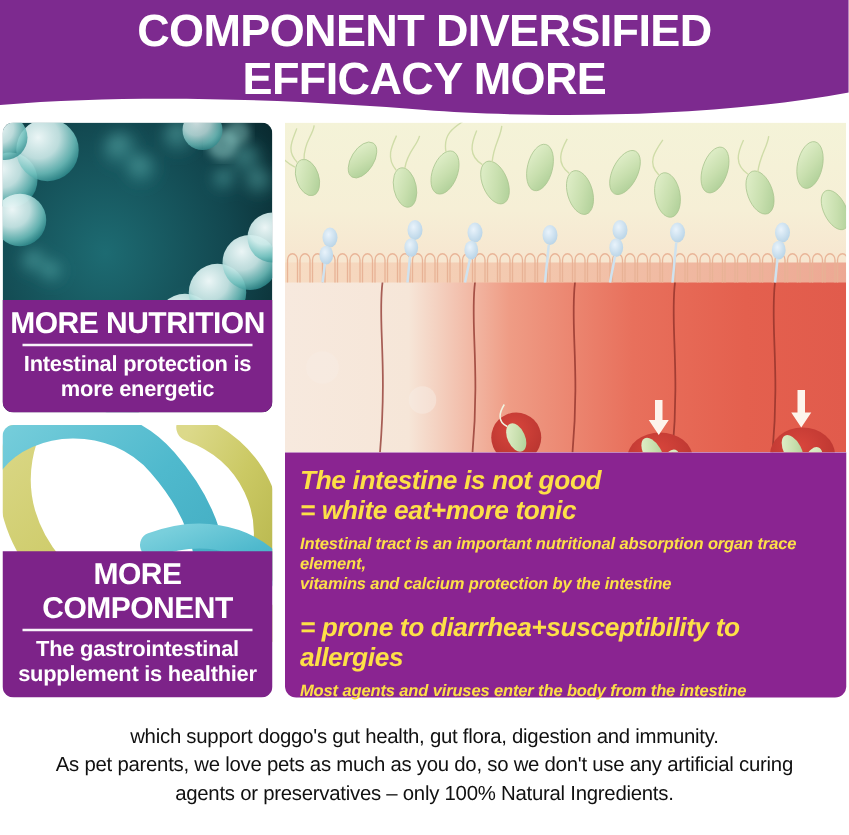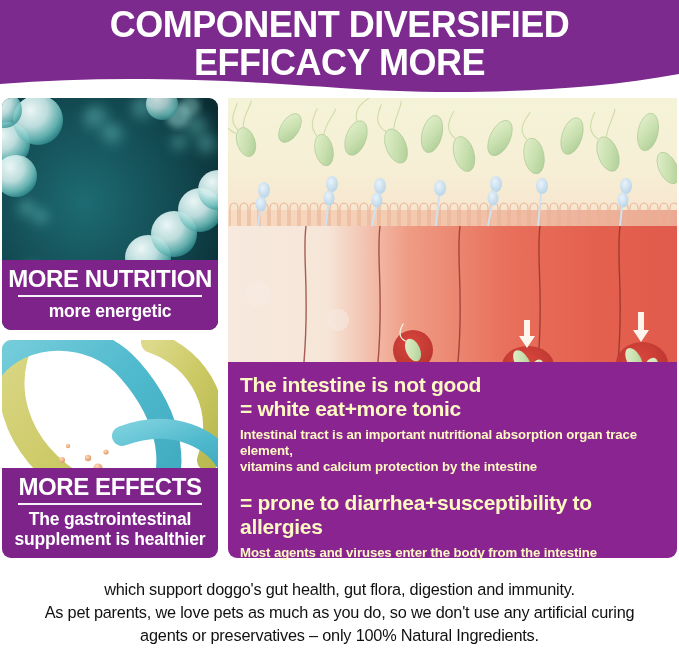--- a/index.html
+++ b/index.html
@@ -63,21 +63,22 @@
     position:absolute; left:228px; top:98px; width:449px; height:264px;
     overflow:hidden;
   }
 
   
   .info {
     position:absolute; left:228px; top:362px; width:449px; height:196px;
     background:#8a2491;
     border-radius:0 0 9px 9px;
     padding:11px 12px 8px 12px;
-    color:#fef9c3;
+    color:#fde047;
+    font-style:italic;
   }
   .info-head {
     font-weight:bold; font-size:21px; line-height:24px; letter-spacing:-0.3px;
   }
   .info-body {
     font-weight:bold; font-size:13.2px; line-height:16px; letter-spacing:-0.1px;
     margin-top:6px;
   }
   .info-block-2 { margin-top:16px; }
 
@@ -163,20 +164,21 @@
         <circle cx="172" cy="136" r="23" fill="url(#cell)"></circle>
         <circle cx="198" cy="112" r="22" fill="url(#cell)"></circle>
         <circle cx="216" cy="92" r="20" fill="url(#cell)"></circle>
       </g>
       <circle cx="160" cy="6" r="16" fill="url(#cell)" opacity="0.85"></circle>
     </svg>
 
     <div class="caption">
       <div class="caption-title">MORE NUTRITION</div>
       <div class="caption-rule"></div>
+      <div class="caption-sub">Intestinal protection is</div>
       <div class="caption-sub">more energetic</div>
     </div>
   </div>
 
   <div class="panel panel-bot">
     <svg class="art" viewBox="0 0 216 218" preserveAspectRatio="none">
       <defs>
         <linearGradient id="tealG" x1="0" y1="0" x2="1" y2="1">
           <stop offset="0%" stop-color="#79cfdc"></stop>
           <stop offset="50%" stop-color="#4fb9cd"></stop>
@@ -212,21 +214,21 @@
         <circle cx="38" cy="156" r="6" fill="url(#bub)"></circle>
         <circle cx="58" cy="160" r="3.4" fill="url(#bub)"></circle>
         <circle cx="104" cy="112" r="2.6" fill="url(#bub)"></circle>
         <circle cx="24" cy="150" r="3.4" fill="url(#bub)"></circle>
         <circle cx="92" cy="142" r="2.4" fill="url(#bub)"></circle>
         <circle cx="66" cy="106" r="2.2" fill="url(#bub)"></circle>
       </g>
     </svg>
 
     <div class="caption">
-      <div class="caption-title">MORE EFFECTS</div>
+      <div class="caption-title">MORE COMPONENT</div>
       <div class="caption-rule"></div>
       <div class="caption-sub">The gastrointestinal</div>
       <div class="caption-sub">supplement is healthier</div>
     </div>
   </div>
 </div>
 
 <div class="illus">
   <svg width="449" height="264" viewBox="0 0 449 264">
     <defs>

